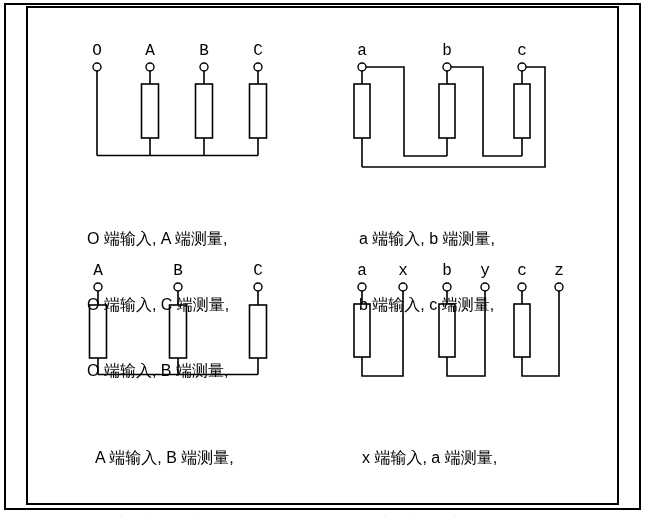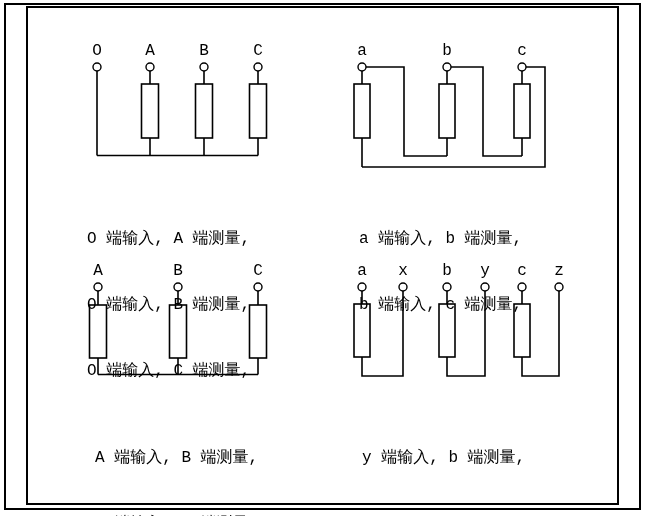--- a/index.html
+++ b/index.html
@@ -18,21 +18,21 @@
     font-size:16px;
     line-height:16px;
     font-family:"Liberation Mono","DejaVu Sans Mono",monospace;
     color:#000;
     white-space:pre;
   }
   .caption-block{
     position:absolute;
     font-size:16px;
     line-height:22px;
-    font-family:Liberation Mono, monospace;
+    font-family:Liberation Sans, sans-serif;
     color:#000;
     white-space:pre;
   }
 </style>
 </head>
 <body>
 
 <div id="canvas">
 
   <svg id="wiring-svg" width="645" height="516" viewBox="0 0 645 516" fill="none" stroke="#000000" stroke-width="1.6">
@@ -132,33 +132,34 @@
 
   <span class="term-label" style="left:362px;top:263px">a</span>
   <span class="term-label" style="left:403px;top:263px">x</span>
   <span class="term-label" style="left:447px;top:263px">b</span>
   <span class="term-label" style="left:485px;top:263px">y</span>
   <span class="term-label" style="left:522px;top:263px">c</span>
   <span class="term-label" style="left:559px;top:263px">z</span>
 
   <div class="caption-block" style="left:87px;top:184px">
     <div>O 端输入, A 端测量,</div>
+    <div>O 端输入, C 端测量,</div>
     <div>O 端输入, B 端测量,</div>
-    <div>O 端输入, C 端测量,</div>
   </div>
 
   <div class="caption-block" style="left:359px;top:184px">
     <div>a 端输入, b 端测量,</div>
     <div>b 端输入, c 端测量,</div>
   </div>
 
   <div class="caption-block" style="left:95px;top:403px">
     <div>A 端输入, B 端测量,</div>
     <div>B 端输入, C 端测量,</div>
     
   </div>
 
   <div class="caption-block" style="left:362px;top:403px">
+    <div>x 端输入, a 端测量,</div>
     <div>y 端输入, b 端测量,</div>
     
   </div>
 
 </div>
 
 </body></html>

